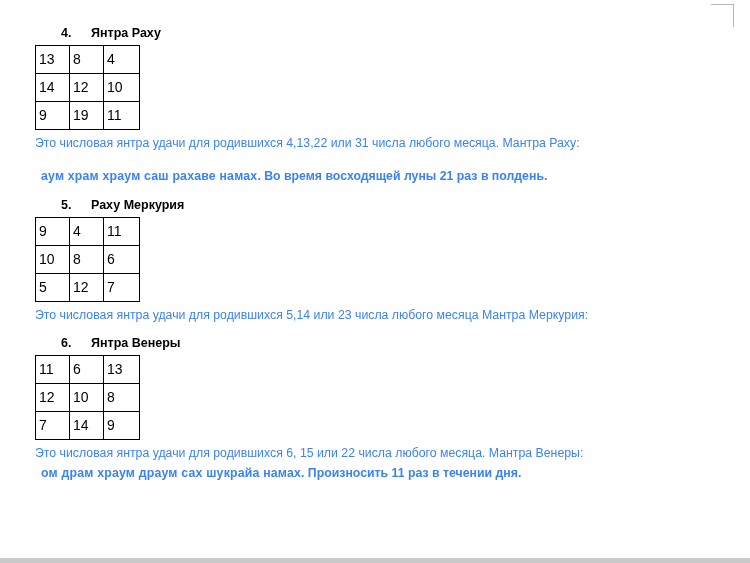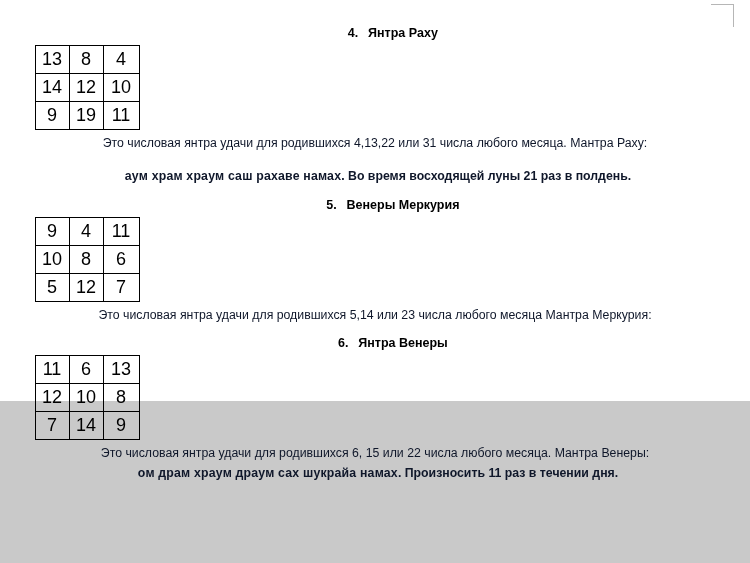--- a/index.html
+++ b/index.html
@@ -11,24 +11,23 @@
     height: 563px;
     background: #c9c9c9;
     font-family: "Liberation Sans", sans-serif;
     overflow: hidden;
   }
   .page {
     position: absolute;
     left: 0;
     top: 0;
     width: 750px;
-    height: 401px;
+    height: 558px;
     background: #ffffff;
     box-sizing: border-box;
-    text-align: center;
   }
   .corner-mark {
     position: absolute;
     right: 16px;
     top: 4px;
     width: 22px;
     height: 22px;
     border-right: 1px solid #b6b6b6;
     border-top: 1px solid #b6b6b6;
   }
@@ -55,30 +54,30 @@
   }
   table.yantra {
     border-collapse: collapse;
     margin: 0 0 0 0;
     table-layout: fixed;
   }
   table.yantra td {
     border: 1px solid #000;
     width: 26px;
     height: 27px;
-    font-size: 18px;
+    font-size: 14px;
     color: #000;
     padding: 0 4px 0 3px;
     vertical-align: middle;
     line-height: 27px;
   }
   table.yantra td.w3 { width: 28px; }
   .para {
     font-size: 12.3px;
-    color: #0f172a;
+    color: #3b82f6;
     line-height: 17px;
     margin-top: 5px;
   }
   .para.tight { margin-top: 3px; }
   .mantra {
     font-weight: bold;
     letter-spacing: 0.2px;
     margin-left: 6px;
   }
   .para .after { font-weight: bold; }
@@ -116,21 +115,21 @@
       </tbody>
         </table>
       <div class="para">Это числовая янтра удачи для родившихся 4,13,22 или 31 числа любого месяца. Мантра Раху:</div>
       <div class="gap-a"></div>
       <div class="para tight"><span class="mantra">аум  храм  храум  саш рахаве  намах</span><span class="after">. Во время восходящей луны 21 раз  в полдень.</span></div>
     </div>
 
     <div class="gap-b"></div>
 
     <div class="section">
-      <div class="sec-head"><span class="num">5.</span><span>Венеры Меркурия</span></div>
+      <div class="sec-head"><span class="num">5.</span><span>Раху Меркурия</span></div>
       <table class="yantra">
         <tbody>
             <tr>
           <td>9</td>
           <td>4</td>
           <td class="w3">11</td>
         </tr>
         <tr>
           <td>10</td>
           <td>8</td>

